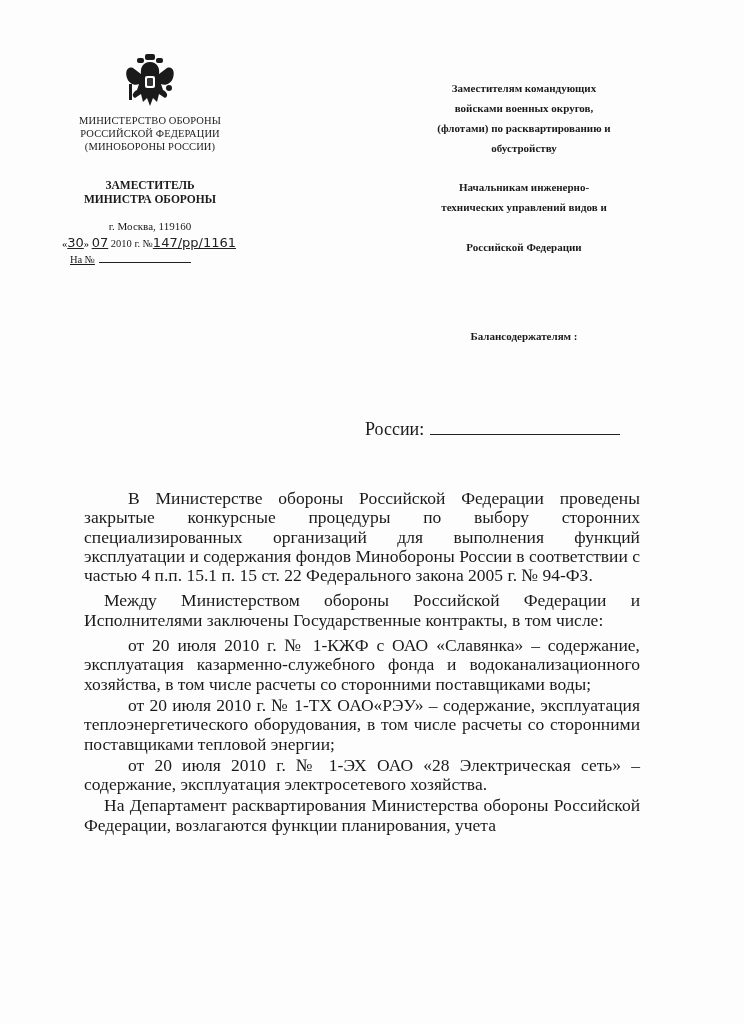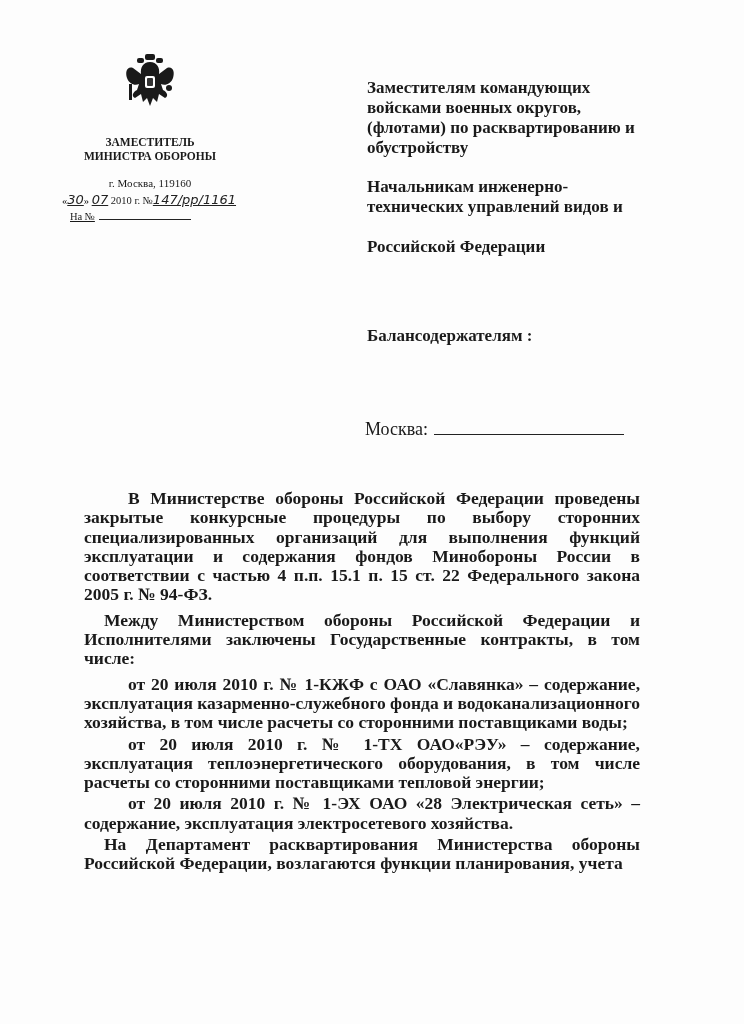--- a/index.html
+++ b/index.html
@@ -9,33 +9,33 @@
   }
   .page { position: absolute; left: 0; top: 0; width: 744px; height: 1024px; background: #fdfdfd; }
 
   
   .hdr { position: absolute; left: 60px; top: 52px; width: 180px; text-align: center; }
   .emblem { display: block; margin: 0 auto 4px auto; width: 54px; height: 58px; }
   .ministry { font-size: 10.5px; line-height: 13px; letter-spacing: 0.1px; }
   .deputy { font-size: 11.5px; font-weight: bold; line-height: 14px; margin-top: 25px; }
   .city { font-size: 11px; margin-top: 14px; text-align: center; }
   .datereg { font-size: 10.5px; margin-top: 3px; white-space: nowrap; text-align: left; padding-left: 2px; }
-  .hand { font-family: "DejaVu Sans", sans-serif; font-style: italic; font-size: 13px; color: #222; text-decoration: underline; }
+  .hand { font-family: "DejaVu Sans", sans-serif; font-size: 13px; color: #222; text-decoration: underline; }
   .na { font-size: 10.5px; text-align: left; padding-left: 10px; margin-top: 2px; text-decoration: underline; }
   .na .line { display: inline-block; width: 92px; border-bottom: 1px solid #222; height: 10px; vertical-align: baseline; margin-left: 4px; }
 
   
-  .addr { position: absolute; left: 367px; top: 78px; width: 290px; text-align: left; font-weight: bold; font-size: 17px; line-height: 20px; }
+  .addr { position: absolute; left: 379px; top: 78px; width: 290px; text-align: center; font-weight: bold; font-size: 11px; line-height: 20px; }
   .addr p { margin: 0 0 19px 0; }
   .only { position: absolute; left: 365px; top: 416px; font-size: 18px; }
   .only .line { display: inline-block; width: 190px; border-bottom: 1px solid #222; height: 18px; vertical-align: baseline; margin-left: 6px; }
 
   
   .body { position: absolute; left: 84px; top: 489px; width: 556px; font-size: 17.5px; line-height: 19.3px; text-align: justify; }
-  .body p { margin: 0 0 6px 0; font-weight: bold; }
+  .body p { margin: 0 0 6px 0; }
   .ind1 { text-indent: 44px; }
   .ind2 { text-indent: 20px; }
   .ind3 { text-indent: 44px; }
 </style>
 </head>
 <body>
 
 <div class="page">
 
   <div class="hdr">
@@ -44,20 +44,25 @@
         <rect x="22" y="2" width="10" height="6" rx="2"></rect>
         <rect x="14" y="6" width="7" height="5" rx="2"></rect>
         <rect x="33" y="6" width="7" height="5" rx="2"></rect>
         <path d="M27 10 C20 10 17 16 18 22 L10 16 C4 14 2 20 4 26 C6 32 12 34 16 32 L14 38 C10 40 8 44 12 46 L18 42 L20 50 L24 46 L27 54 L30 46 L34 50 L36 42 L42 46 C46 44 44 40 40 38 L38 32 C42 34 48 32 50 26 C52 20 50 14 44 16 L36 22 C37 16 34 10 27 10 Z"></path>
         <rect x="6" y="32" width="3" height="16"></rect>
         <circle cx="46" cy="36" r="3"></circle>
       </g>
       <rect x="22" y="24" width="10" height="12" fill="#fff" rx="2"></rect>
       <rect x="24" y="26" width="6" height="8" fill="#333" rx="1"></rect>
     </svg>
+    <div class="ministry">
+      <div>МИНИСТЕРСТВО ОБОРОНЫ</div>
+      <div>РОССИЙСКОЙ ФЕДЕРАЦИИ</div>
+      <div>(МИНОБОРОНЫ РОССИИ)</div>
+    </div>
     <div class="deputy">
       <div>ЗАМЕСТИТЕЛЬ</div>
       <div>МИНИСТРА ОБОРОНЫ</div>
     </div>
     <div class="city">г. Москва, 119160</div>
     <div class="datereg">
       <span>«</span><span class="hand">30</span><span>»</span>
       <span class="hand">07</span>
       <span>2010 г. №</span><span class="hand">147/рр/1161</span>
     </div>
@@ -81,21 +86,21 @@
     </p>
     <p style="margin-top:30px">
       <br>
     </p>
     <p style="margin-top:16px">
       <span>Балансодержателям :</span>
     </p>
   </div>
 
   <div class="only">
-    <span>Москва:</span><span class="line"></span>
+    <span>России:</span><span class="line"></span>
   </div>
 
   <div class="body">
     <p class="ind1">В Министерстве обороны  Российской Федерации проведены закрытые конкурсные процедуры по выбору сторонних специализированных организаций для выполнения функций эксплуатации и содержания фондов Минобороны России в соответствии с частью 4   п.п. 15.1 п. 15 ст. 22 Федерального закона 2005 г. № 94-ФЗ.</p>
     <p class="ind2">Между Министерством обороны Российской Федерации и Исполнителями заключены Государственные контракты, в том числе:</p>
     <p class="ind3">от 20 июля 2010 г. № 1-КЖФ  с ОАО «Славянка» – содержание, эксплуатация казарменно-служебного фонда и водоканализационного хозяйства, в том числе расчеты со сторонними поставщиками воды;</p>
     <p class="ind3" style="margin-top:-4px">от 20 июля 2010 г. № 1-ТХ ОАО«РЭУ» – содержание, эксплуатация теплоэнергетического оборудования, в том числе расчеты со сторонними поставщиками тепловой энергии;</p>
     <p class="ind3" style="margin-top:-4px">от 20 июля 2010 г. № 1-ЭХ ОАО «28 Электрическая сеть» – содержание, эксплуатация электросетевого хозяйства.</p>
     <p class="ind2" style="margin-top:-4px">На Департамент расквартирования Министерства обороны Российской Федерации, возлагаются  функции планирования, учета</p>
   </div>

